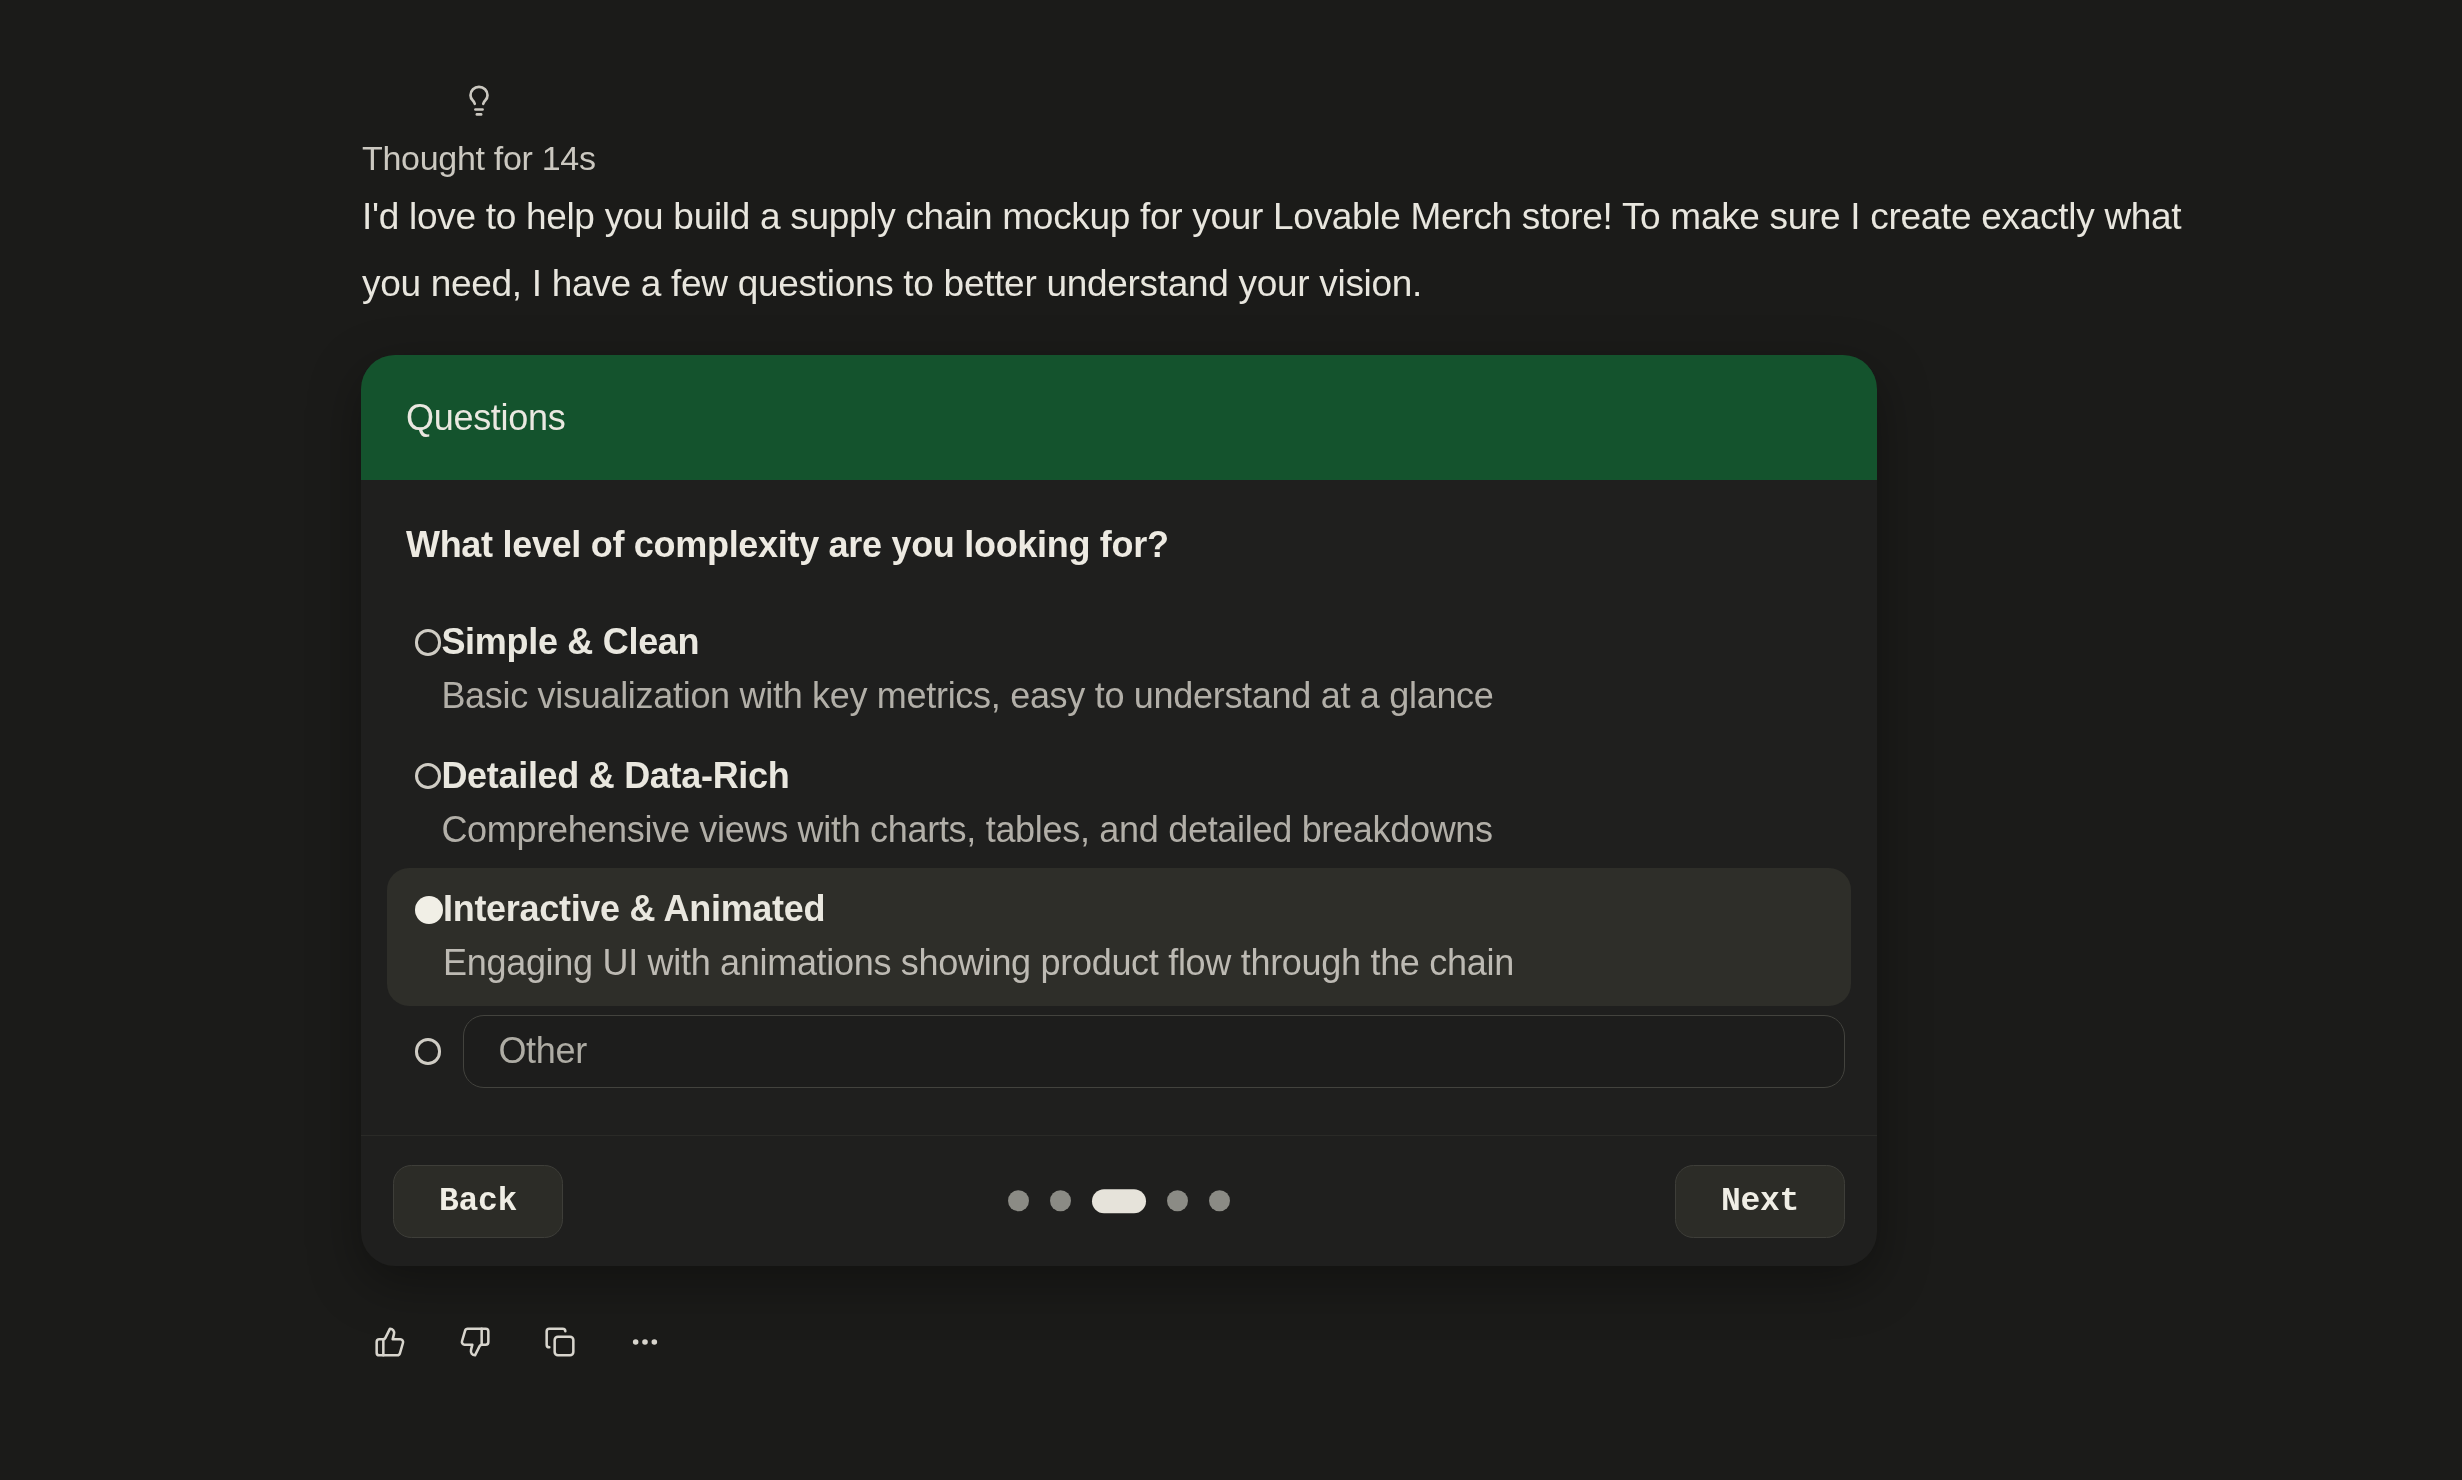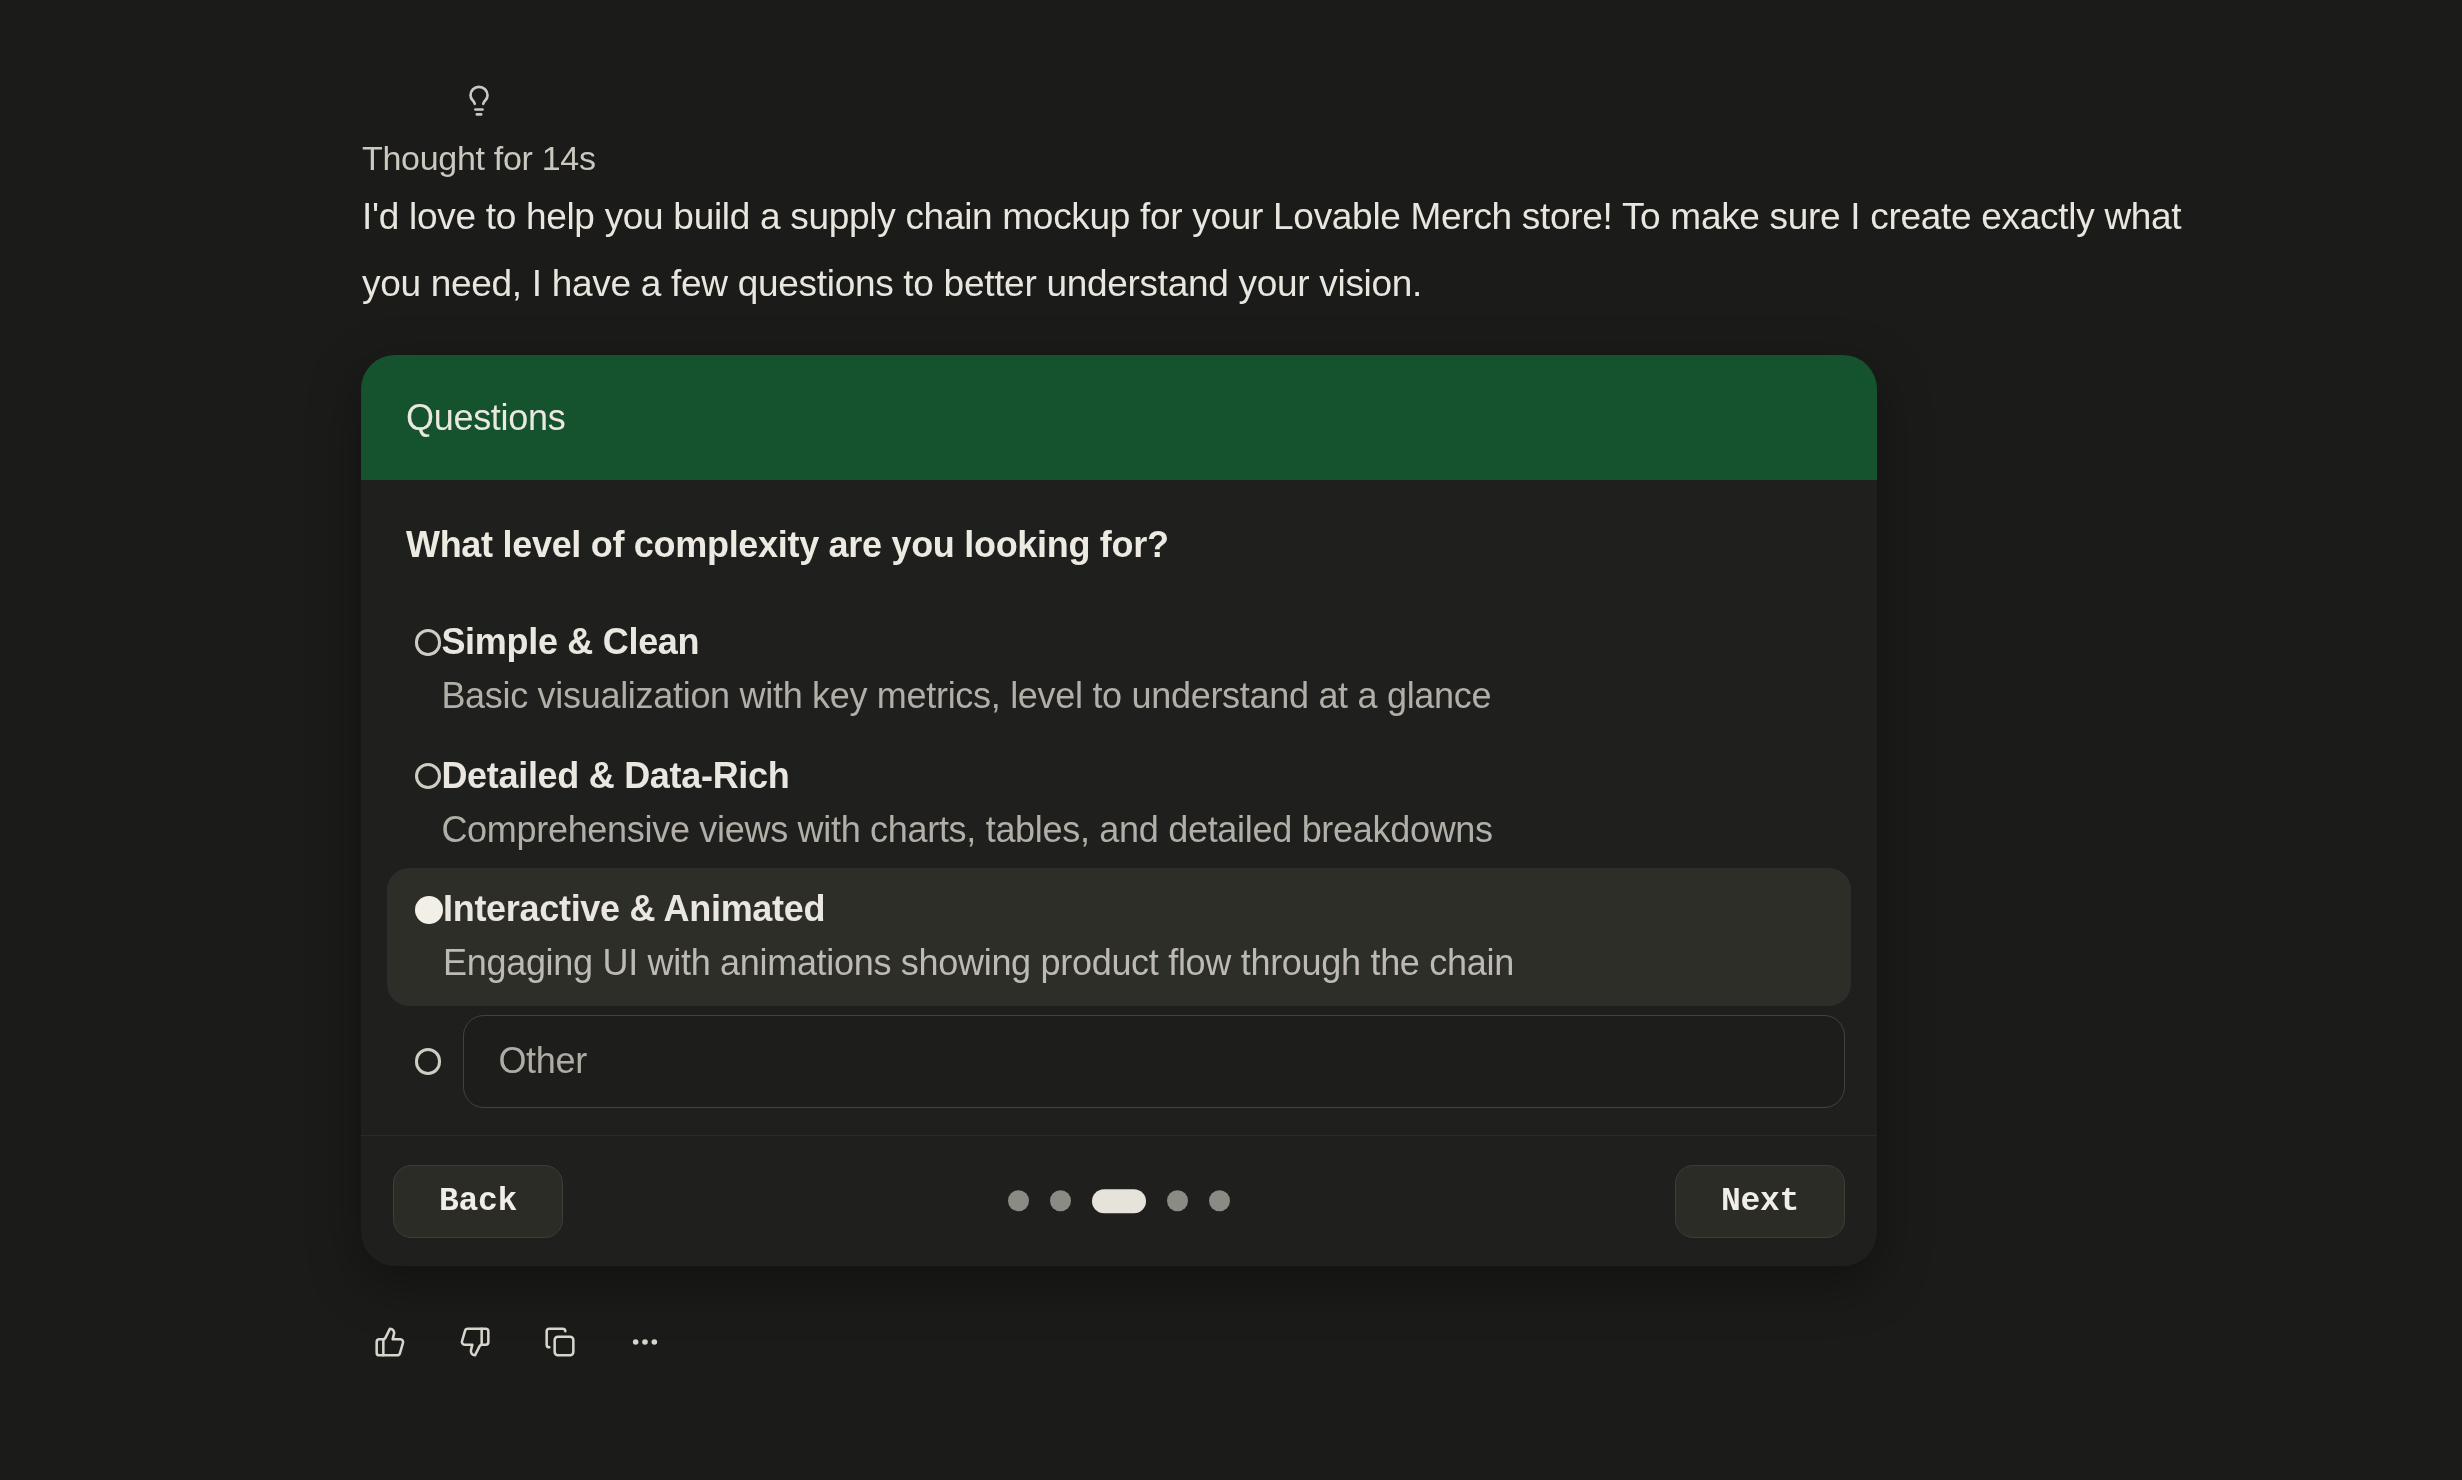--- a/index.html
+++ b/index.html
@@ -65,21 +65,21 @@
   .option-title { font-size: 36px; font-weight: 700; line-height: 46px; color: #e9e7df; letter-spacing: -0.3px; }
   .option-desc  { font-size: 36px; line-height: 46px; color: #b2afa8; margin-top: 8px; letter-spacing: -0.3px; }
   .option.selected .option-desc { color: #bdbab3; }
 
   .option-other {
     display: flex; align-items: center; gap: 22px;
     padding: 9.2px 5.7px 0 28px; margin: 0 -19px;
   }
   .option-other .radio { margin-top: 0; }
   .other-input {
-    flex: 1; height: 93px;
+    flex: 1; height: 73px;
     background: #1d1d1c; border: 1.7px solid #43433e; border-radius: 21px;
     box-sizing: border-box; padding: 0 34px;
     font-size: 36px; color: #e9e7df; font-family: inherit;
     outline: none; letter-spacing: -0.3px;
   }
   .other-input::placeholder { color: #aeaca4; }
 
   .card-footer {
     position: absolute; left: 0; right: 0; bottom: 0; height: 131px;
     border-top: 1.7px solid #2a2a27;
@@ -130,21 +130,21 @@
     <span class="card-title">Questions</span>
   </div>
 
   <div class="card-body">
     <p class="question">What level of complexity are you looking for?</p>
 
     <div class="option">
       <span class="radio"></span>
       <span class="option-text">
         <span class="option-title" style="display:block">Simple &amp; Clean</span>
-        <span class="option-desc" style="display:block">Basic visualization with key metrics, level to understand at a glance</span>
+        <span class="option-desc" style="display:block">Basic visualization with key metrics, easy to understand at a glance</span>
       </span>
     </div>
 
     <div class="option">
       <span class="radio"></span>
       <span class="option-text">
         <span class="option-title" style="display:block">Detailed &amp; Data-Rich</span>
         <span class="option-desc" style="display:block">Comprehensive views with charts, tables, and detailed breakdowns</span>
       </span>
     </div>

